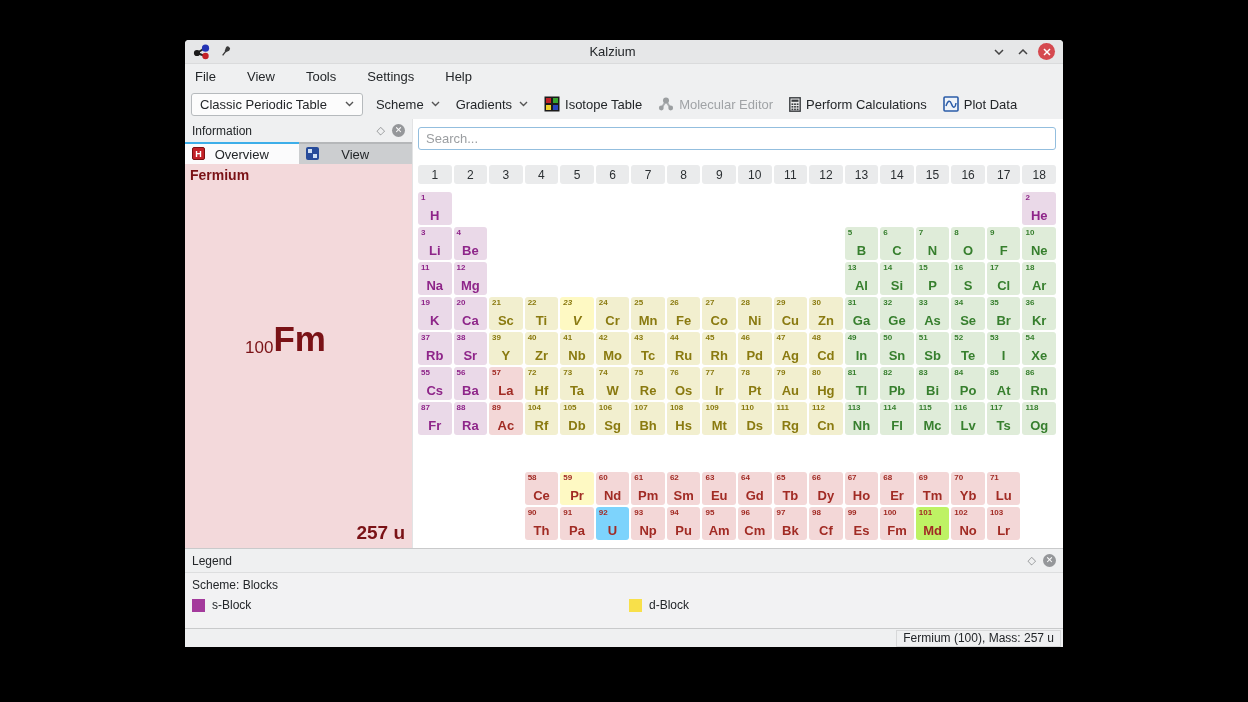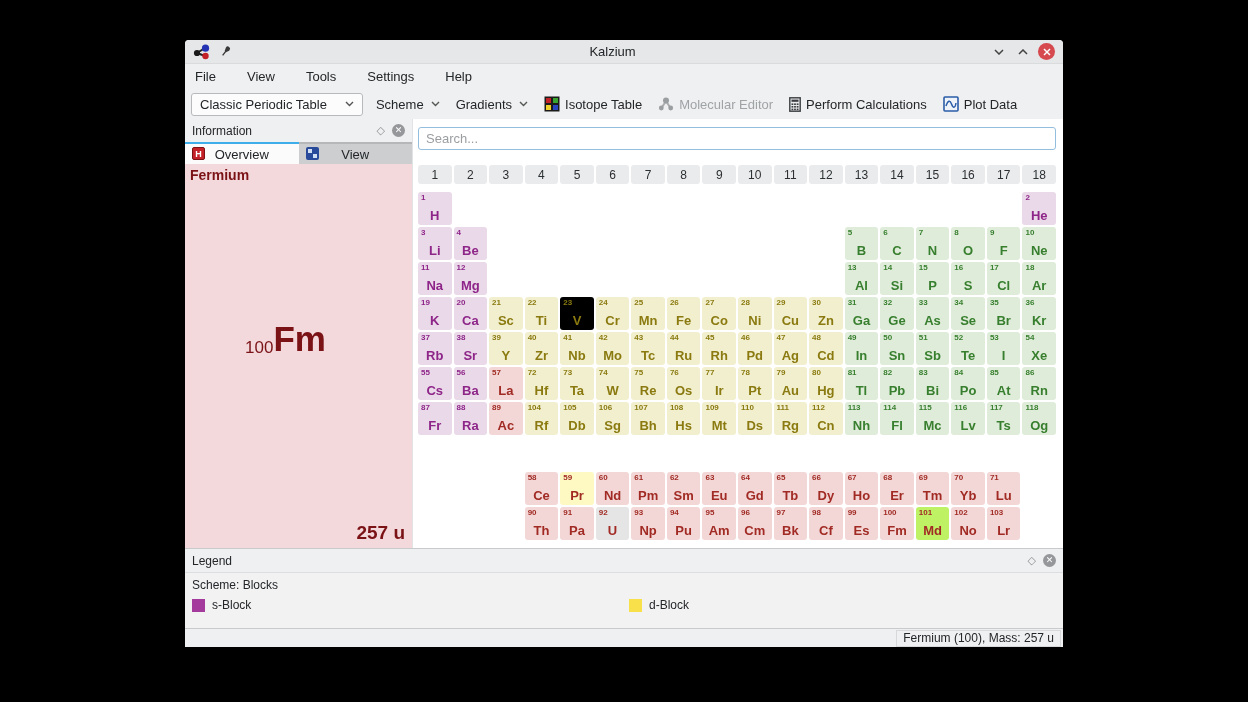--- a/index.html
+++ b/index.html
@@ -334,21 +334,21 @@
             <span class="asym">Ca</span>
           </div>
           <div class="tile" style="grid-area: 4 / 3; background: rgb(242, 239, 207); color: rgb(138, 122, 16);">
             <span class="anum">21</span>
             <span class="asym">Sc</span>
           </div>
           <div class="tile" style="grid-area: 4 / 4; background: rgb(242, 239, 207); color: rgb(138, 122, 16);">
             <span class="anum">22</span>
             <span class="asym">Ti</span>
           </div>
-          <div class="tile" style="grid-area: 4 / 5; background: #000000; color: rgb(138, 122, 16);">
+          <div class="tile" style="grid-area: 4 / 5; background: #fef9c3; color: rgb(138, 122, 16); font-style: italic;">
             <span class="anum">23</span>
             <span class="asym">V</span>
           </div>
           <div class="tile" style="grid-area: 4 / 6; background: rgb(242, 239, 207); color: rgb(138, 122, 16);">
             <span class="anum">24</span>
             <span class="asym">Cr</span>
           </div>
           <div class="tile" style="grid-area: 4 / 7; background: rgb(242, 239, 207); color: rgb(138, 122, 16);">
             <span class="anum">25</span>
             <span class="asym">Mn</span>
@@ -670,21 +670,21 @@
             <span class="asym">Lu</span>
           </div>
           <div class="tile" style="grid-area: 10 / 4; background: rgb(243, 215, 215); color: rgb(161, 43, 36);">
             <span class="anum">90</span>
             <span class="asym">Th</span>
           </div>
           <div class="tile" style="grid-area: 10 / 5; background: rgb(243, 215, 215); color: rgb(161, 43, 36);">
             <span class="anum">91</span>
             <span class="asym">Pa</span>
           </div>
-          <div class="tile" style="grid-area: 10 / 6; background: #e5e5e5; color: rgb(161, 43, 36);">
+          <div class="tile" style="grid-area: 10 / 6; background: #7dd3fc; color: rgb(161, 43, 36);">
             <span class="anum">92</span>
             <span class="asym">U</span>
           </div>
           <div class="tile" style="grid-area: 10 / 7; background: rgb(243, 215, 215); color: rgb(161, 43, 36);">
             <span class="anum">93</span>
             <span class="asym">Np</span>
           </div>
           <div class="tile" style="grid-area: 10 / 8; background: rgb(243, 215, 215); color: rgb(161, 43, 36);">
             <span class="anum">94</span>
             <span class="asym">Pu</span>

